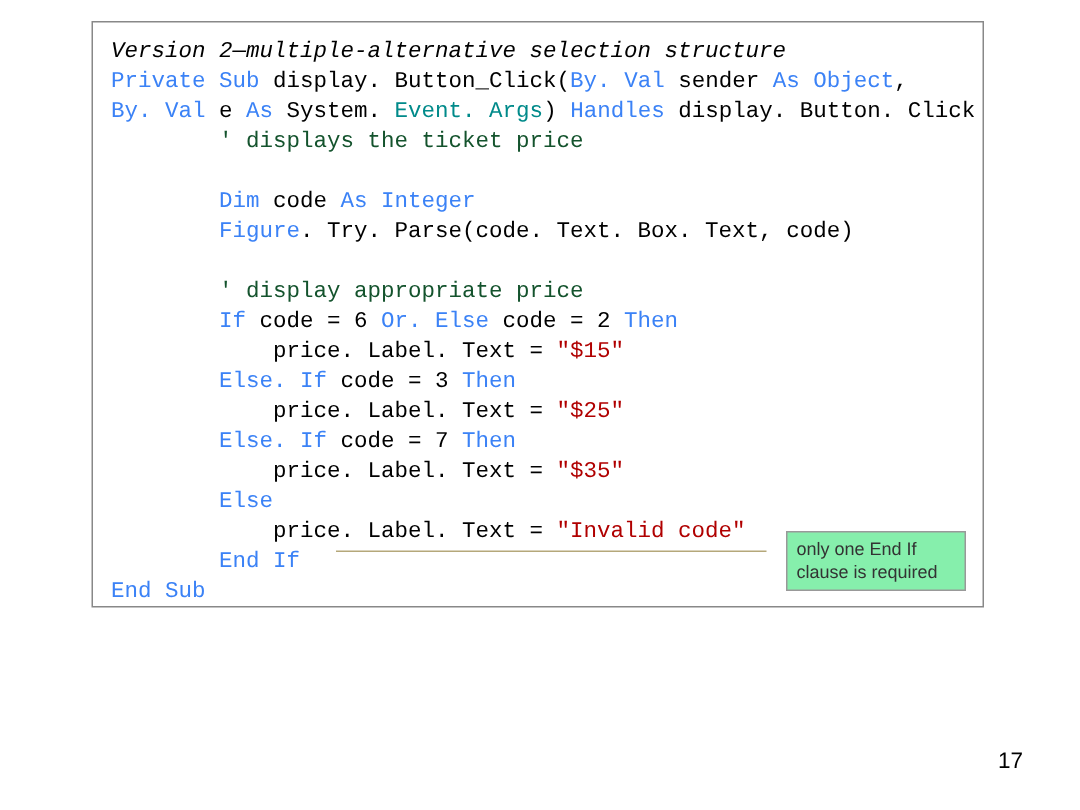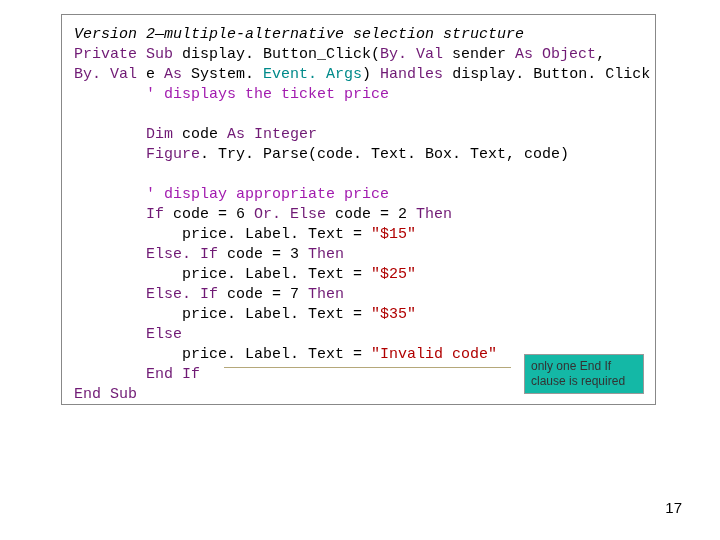--- a/index.html
+++ b/index.html
@@ -1,24 +1,24 @@
 <!DOCTYPE html>
 <html><head>
 <meta charset="utf-8">
 <style>
   html,body{margin:0;padding:0;width:720px;height:540px;background:#fff;font-family:Arial,Helvetica,sans-serif;}
   .slide{position:relative;width:720px;height:540px;}
   .code-box{position:absolute;left:61px;top:14px;width:595px;height:391px;border:1px solid #888;padding:10px 12px 8px 12px;box-sizing:border-box;}
   .code{font-family:"Courier New",Courier,monospace;font-size:15px;line-height:20px;white-space:pre;color:#000;}
   .ital{font-style:italic;text-align:right;}
-  .kw{color:#701a75;} 
+  .kw{color:#3b82f6;} 
   .tp{color:#008a8a;} 
-  .cm{color:#a21caf;text-align:right;} 
+  .cm{color:#14532d;text-align:right;} 
   .st{color:#b00000;} 
-  .callout{position:absolute;right:11px;bottom:10px;width:120px;border:1px solid #999;background:#14b8a6;font-family:Arial,sans-serif;font-size:12px;line-height:15px;padding:4px 6px;box-sizing:border-box;color:#333;}
+  .callout{position:absolute;right:11px;bottom:10px;width:120px;border:1px solid #999;background:#86efac;font-family:Arial,sans-serif;font-size:12px;line-height:15px;padding:4px 6px;box-sizing:border-box;color:#333;}
   .arrow-line{position:absolute;left:162px;bottom:36px;height:0;width:287px;border-top:1px solid #b5a87a;}
   .caption{position:absolute;left:11px;top:420px;right:10px;font-size:15.5px;font-weight:bold;color:#000;}
   .footer-l{position:absolute;left:36px;bottom:24px;font-size:13px;color:#000;}
   .footer-r{position:absolute;right:38px;bottom:24px;font-size:15px;color:#000;}
 </style>
 </head>
 <body>
 
 <div class="slide">
   <div class="code-box">

